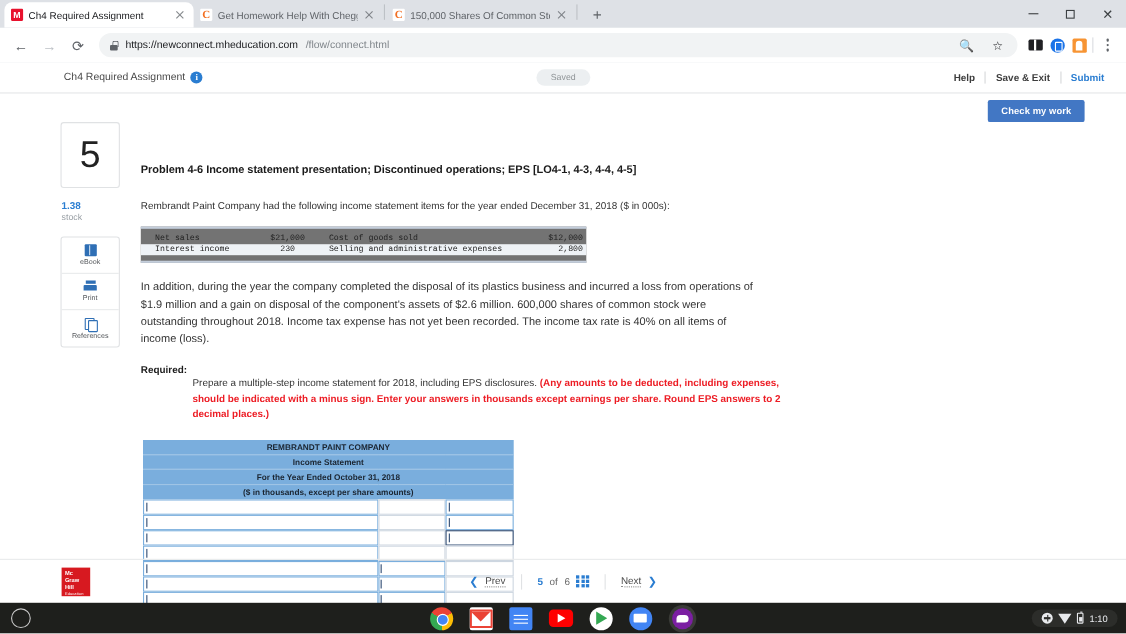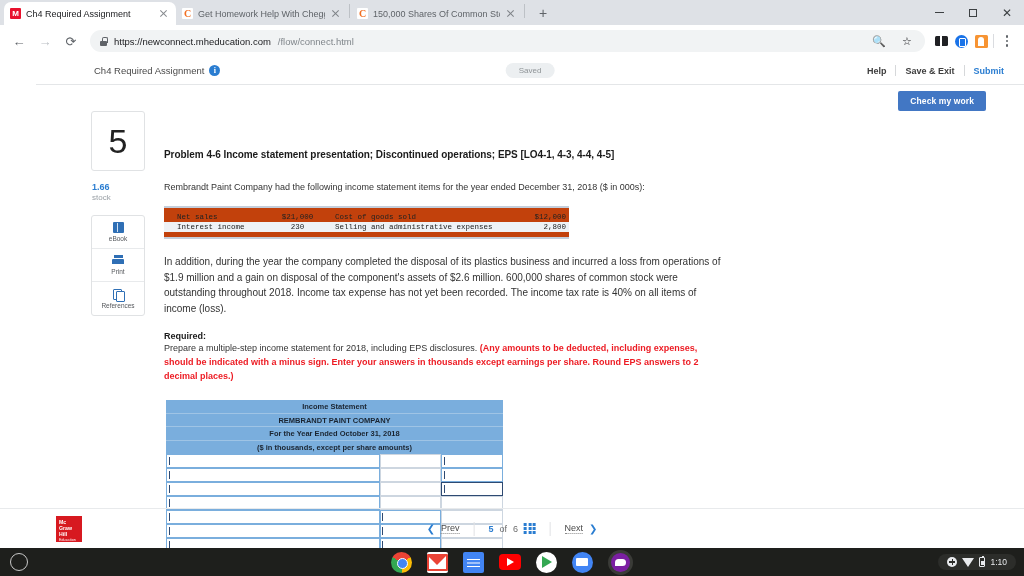--- a/index.html
+++ b/index.html
@@ -78,21 +78,21 @@
   .ext-box::after { content:""; position:absolute; left:5.5px; top:0; width:1.5px; height:10px; background:#fff; }
   .ext-circ { width: 13px; height: 13px; border-radius: 50%; background: #1a73e8; position: relative; }
   .ext-circ::after { content:""; position:absolute; left:4px; top:3px; width:5px; height:7px; border:1.5px solid #fff; border-radius:1px; }
   .ext-avatar { width: 13px; height: 13px; background: #f79433; border-radius: 1.5px; position: relative; }
   .ext-avatar::after { content:""; position:absolute; left:3.5px; top:2px; width:6px; height:9px; background:#fff; border-radius: 3px 3px 0 0; }
   .vsep { width: 1px; height: 14px; background: #dadce0; }
   .kebab { width: 18px; display: flex; flex-direction: column; align-items: center; gap: 2px; }
   .kebab i { width: 2.5px; height: 2.5px; border-radius: 50%; background: #5f6368; display: block; }
 
   
-  .page { background: #fff; height: 491px; position: relative; padding-left: 36px; }
+  .page { background: #fff; height: 491px; position: relative; }
 
   .app-header {
     height: 28px; border-bottom: 1px solid #e4e6e8;
     display: flex; align-items: center; padding: 0 20px; position: relative;
   }
   .assign-title { font-size: 9.5px; color: #4a4a4a; margin-left: 38px; }
   .info-i {
     width: 11px; height: 11px; border-radius: 50%; background: #2a7dd1;
     color: #fff; font-size: 8px; font-weight: bold; font-family: "Liberation Serif", serif;
     display: inline-flex; align-items: center; justify-content: center;
@@ -141,33 +141,33 @@
   .ic-ref::before { content:""; position:absolute; left:0; top:0; width:7px; height:9px; border:1.5px solid #2f6fb5; border-radius:1px; }
   .ic-ref::after { content:""; position:absolute; left:3.5px; top:2px; width:7px; height:9px; border:1.5px solid #2f6fb5; background:#fff; border-radius:1px; }
 
   
   .main { flex: 1; padding-left: 13px; padding-top: 38px; }
   .prob-title { font-size: 10px; font-weight: bold; color: #1b1b1b; letter-spacing: -.05px; }
   .intro { font-size: 9px; color: #333; margin-top: 22px; }
 
   .given {
     margin-top: 14px; width: 405px; border-top: 2px solid #c4cedb; border-bottom: 2px solid #c4cedb;
-    background: #c2410c; font-family: "Liberation Mono", monospace; font-size: 7.5px; color: #222;
+    background: #737373; font-family: "Liberation Mono", monospace; font-size: 7.5px; color: #222;
     padding: 4px 0 5px;
   }
   .given .gr { display: flex; height: 10px; align-items: center; }
   .given .gr.alt { background: #eef2f6; }
   .given .c1 { width: 110px; padding-left: 13px; }
   .given .c2 { width: 47px; text-align: center; }
   .given .c3 { width: 200px; padding-left: 14px; }
   .given .c4 { width: 45px; text-align: right; }
 
   .addl { font-size: 10px; color: #333; margin-top: 15px; line-height: 1.55; width: 563px; }
   .req-h { font-size: 9px; font-weight: bold; color: #1b1b1b; margin-top: 15px; }
-  .req-b { font-size: 9px; color: #333; line-height: 1.55; width: 563px; margin-top: 1px; }
+  .req-b { font-size: 9px; color: #333; line-height: 1.55; width: 563px; margin-top: 1px; margin-left: 47px; }
   .red { color: #ed1c24; font-weight: bold; }
 
   
   .ans { margin-top: 16px; width: 337px; margin-left: 2px; border-collapse: collapse; }
   .ans td { padding: 0; }
   .ans .hdr {
     background: #7aaedd; text-align: center; font-size: 7.5px; font-weight: bold; color: #1a2430;
     height: 13.5px; border-bottom: 1px solid #9fc4e5;
   }
   .ans .hdr.last { border-bottom: none; }
@@ -361,21 +361,21 @@
 
     <div class="check-row">
       <div class="checkbtn">Check my work</div>
     </div>
 
     <div class="content">
 
       <div class="rail">
         <div class="qnum">5</div>
         <div class="pts">
-          <div class="v">1.66</div>
+          <div class="v">1.38</div>
           <div class="l">stock</div>
         </div>
         <div class="tools">
           <div class="tool">
             <span class="ic-book"></span>
             <span class="lbl">eBook</span>
           </div>
           <div class="tool">
             <span class="ic-print"></span>
             <span class="lbl">Print</span>
@@ -409,24 +409,24 @@
         </div>
 
         <div class="addl">In addition, during the year the company completed the disposal of its plastics business and incurred a loss from operations of $1.9 million and a gain on disposal of the component's assets of $2.6 million. 600,000 shares of common stock were outstanding throughout 2018. Income tax expense has not yet been recorded. The income tax rate is 40% on all items of income (loss).</div>
 
         <div class="req-h">Required:</div>
         <div class="req-b"><span>Prepare a multiple-step income statement for 2018, including EPS disclosures. </span><span class="red">(Any amounts to be deducted, including expenses, should be indicated with a minus sign. Enter your answers in thousands except earnings per share. Round EPS answers to 2 decimal places.)</span></div>
 
         <table class="ans">
           <tbody>
               <tr>
+            <td class="hdr" colspan="3">REMBRANDT PAINT COMPANY</td>
+          </tr>
+          <tr>
             <td class="hdr" colspan="3">Income Statement</td>
-          </tr>
-          <tr>
-            <td class="hdr" colspan="3">REMBRANDT PAINT COMPANY</td>
           </tr>
           <tr>
             <td class="hdr" colspan="3">For the Year Ended October 31, 2018</td>
           </tr>
           <tr>
             <td class="hdr last" colspan="3">($ in thousands, except per share amounts)</td>
           </tr>
 
           <tr class="inrow">
             <td class="col-a">

